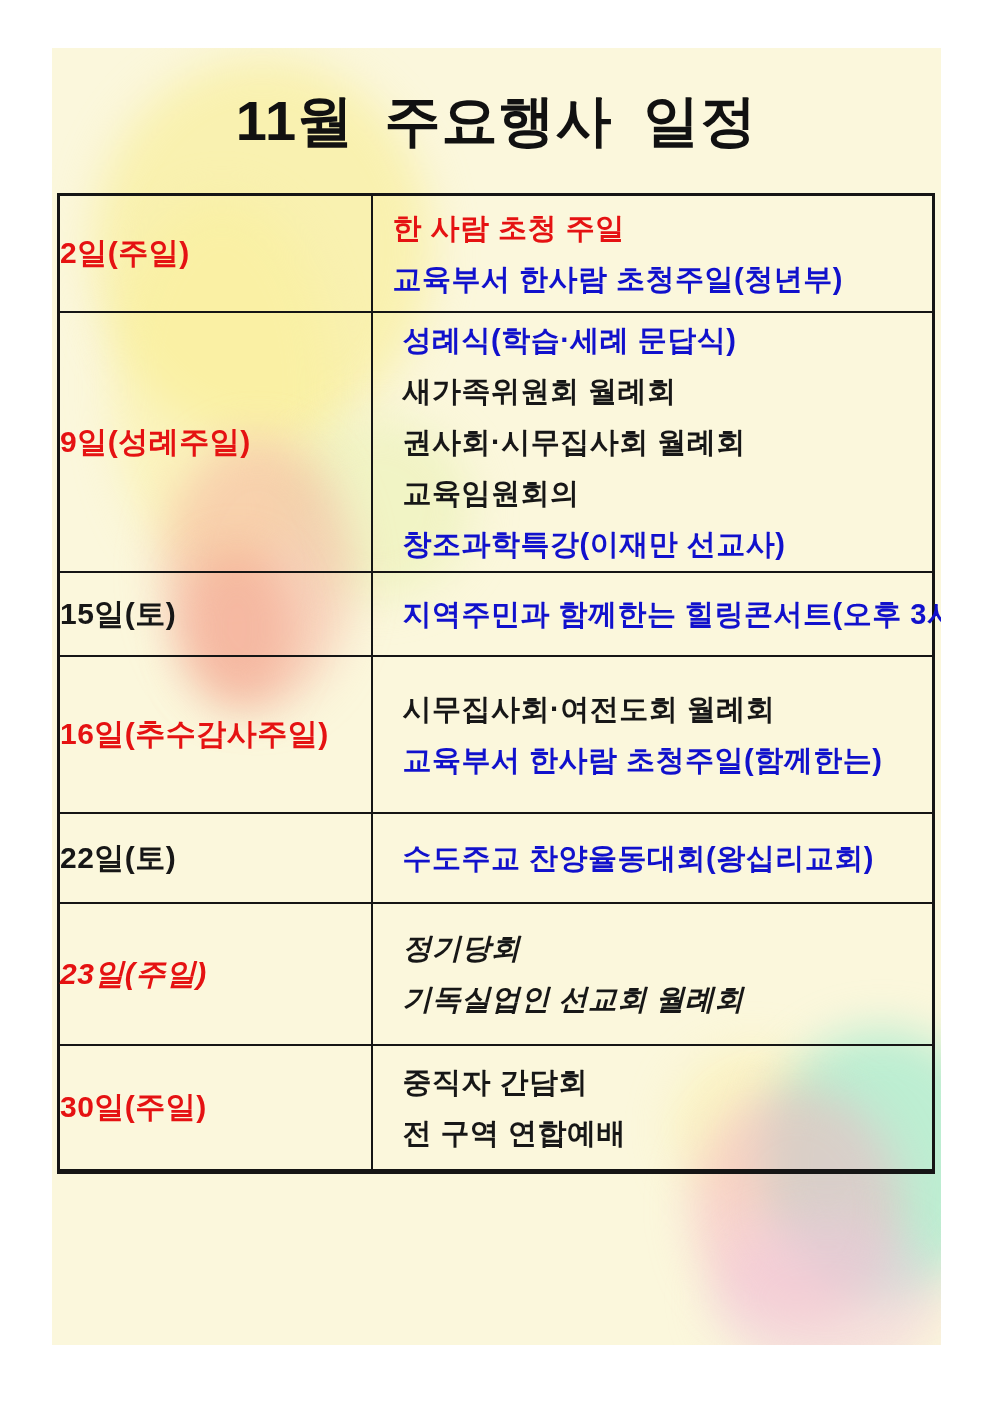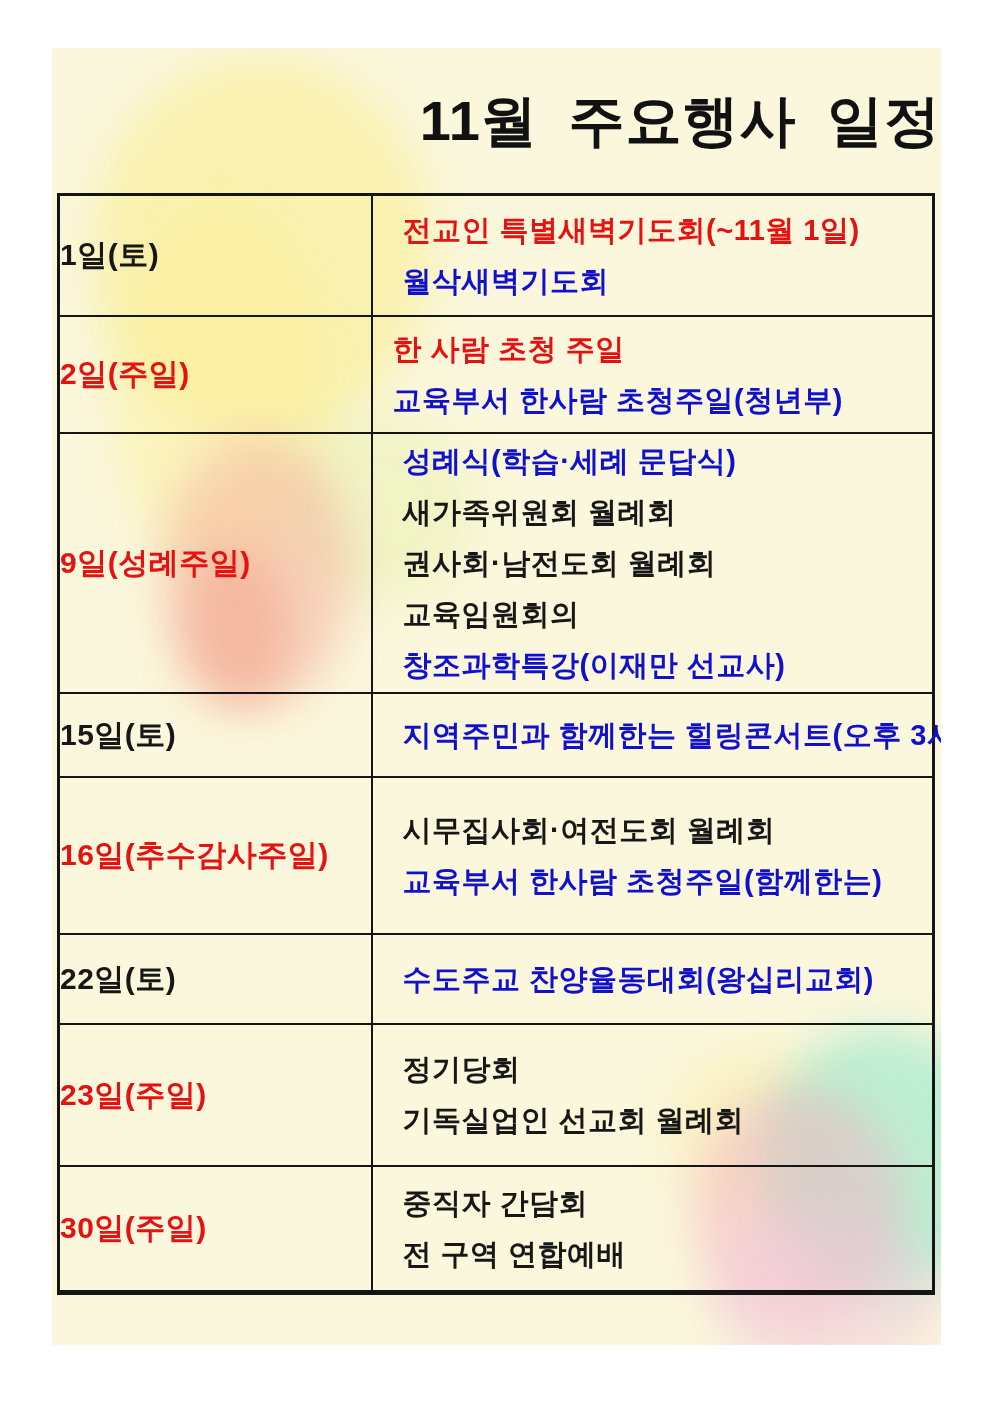--- a/index.html
+++ b/index.html
@@ -25,21 +25,21 @@
   .blob-pink-left     {left:110px; top:390px; width:190px;height:270px;background:rgba(246,176,158,0.50);}
   .blob-orange-core   {left:130px; top:500px; width:110px;height:160px;background:rgba(242,142,118,0.38);}
   .blob-yellow-low    {left:620px; top:1000px;width:160px;height:160px;background:rgba(250,238,160,0.40);}
   .blob-mint          {left:710px; top:980px; width:240px;height:270px;background:rgba(148,232,204,0.60);}
   .blob-pink-br       {left:640px; top:1040px;width:210px;height:240px;background:rgba(246,178,196,0.50);}
   .blob-lavender      {left:660px; top:1170px;width:230px;height:160px;background:rgba(240,200,222,0.48);}
 
   .title{
     position:absolute;
     left:0;top:36px;width:100%;
-    text-align:right;
+    text-align:center;
     font-size:56px;
     font-weight:800;
     letter-spacing:1px;
     color:#111111;
     word-spacing:14px;
   }
   table.schedule{
     position:absolute;
     left:5px;top:145px;
     width:878px;
@@ -92,45 +92,36 @@
     <div class="blob blob-lavender"></div>
 
     <div class="title">11월 주요행사 일정</div>
 
     <table class="schedule">
       <colgroup>
           <col class="c-date">
           <col>
         </colgroup>
       <tbody>
-          <tr style="height: 119px;">
-            <td class="date-cell c-black">1일(토)</td>
-            <td class="event-cell">
-              <div class="event-lines" style="height: 119px;">
-                <div class="event-line c-red">전교인 특별새벽기도회(~11월 1일)</div>
-                <div class="event-line c-blue">월삭새벽기도회</div>
-              </div>
-            </td>
-          </tr>
           <tr style="height: 115px;">
             <td class="date-cell c-red">2일(주일)</td>
             <td class="event-cell">
               <div class="event-lines" style="height: 115px; padding-left: 20px;">
                 <div class="event-line c-red">한 사람 초청 주일</div>
                 <div class="event-line c-blue">교육부서 한사람 초청주일(청년부)</div>
               </div>
             </td>
           </tr>
           <tr style="height: 258px;">
             <td class="date-cell c-red">9일(성례주일)</td>
             <td class="event-cell">
               <div class="event-lines" style="height: 258px;">
                 <div class="event-line c-blue">성례식(학습·세례 문답식)</div>
                 <div class="event-line c-black">새가족위원회 월례회</div>
-                <div class="event-line c-black">권사회·남전도회 월례회</div>
+                <div class="event-line c-black">권사회·시무집사회 월례회</div>
                 <div class="event-line c-black">교육임원회의</div>
                 <div class="event-line c-blue">창조과학특강(이재만 선교사)</div>
               </div>
             </td>
           </tr>
           <tr style="height: 82px;">
             <td class="date-cell c-black">15일(토)</td>
             <td class="event-cell">
               <div class="event-lines" style="height: 82px;">
                 <div class="event-line c-blue">지역주민과 함께한는 힐링콘서트(오후 3시)</div>
@@ -147,21 +138,21 @@
             </td>
           </tr>
           <tr style="height: 90px;">
             <td class="date-cell c-black">22일(토)</td>
             <td class="event-cell">
               <div class="event-lines" style="height: 72px;">
                 <div class="event-line c-blue">수도주교 찬양율동대회(왕십리교회)</div>
               </div>
             </td>
           </tr>
-          <tr style="height: 130px;">
+          <tr style="height: 130px; font-style: italic;">
             <td class="date-cell c-red">23일(주일)</td>
             <td class="event-cell">
               <div class="event-lines" style="height: 140px;">
                 <div class="event-line c-black">정기당회</div>
                 <div class="event-line c-black">기독실업인 선교회 월례회</div>
               </div>
             </td>
           </tr>
           <tr style="height: 123px;">
             <td class="date-cell c-red">30일(주일)</td>

